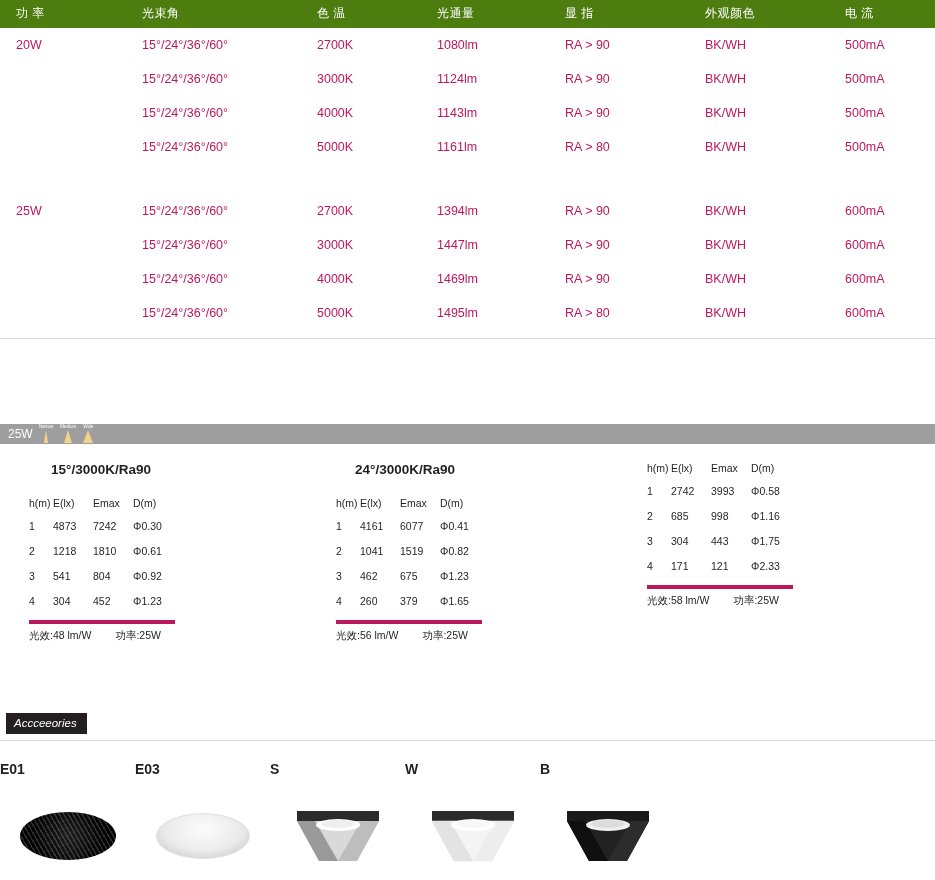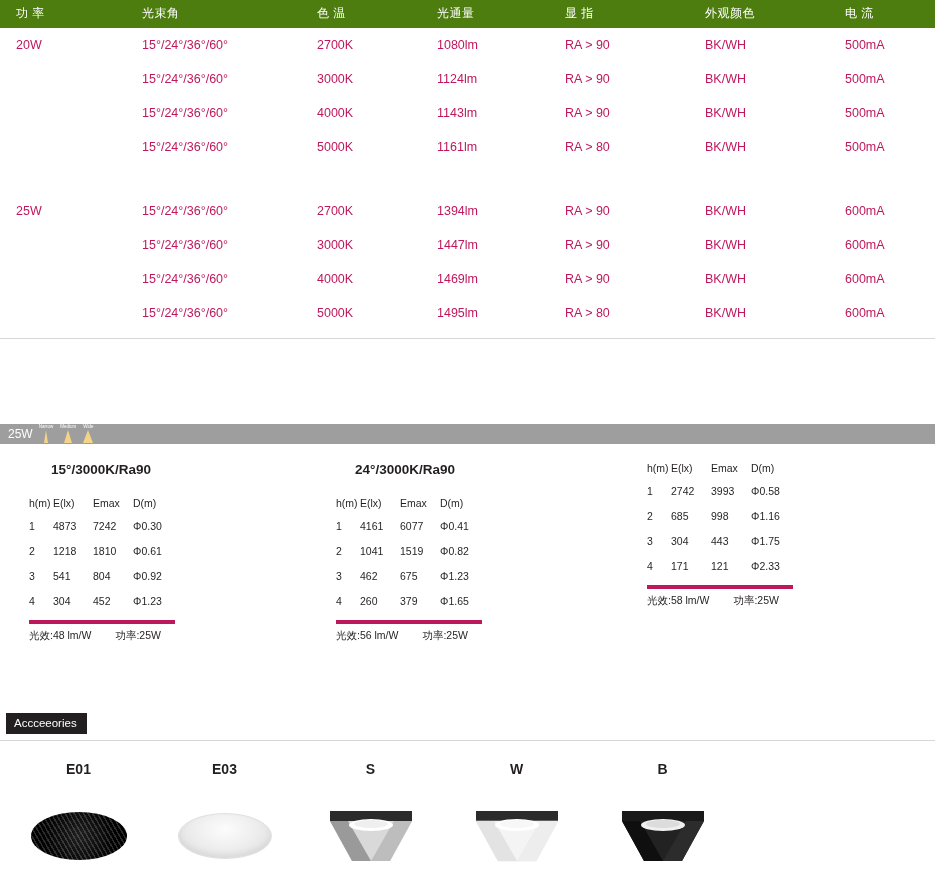--- a/index.html
+++ b/index.html
@@ -168,34 +168,35 @@
     top: 713px;
     width: 935px;
   }
   .acc-title {
     display: inline-block;
     background: #231f20;
     color: #ffffff;
     font-size: 11.5px;
     padding: 4px 10px 5px 8px;
     margin-left: 6px;
+    font-style: italic;
   }
   .acc-rule {
     border: none;
     border-top: 1px solid #d7d7d7;
     margin: 6px 0 0 0;
   }
   .acc-grid {
     display: flex;
     margin-top: 20px;
   }
   .acc-item {
     width: 135px;
-    margin-left: 11px;
-    text-align: center;
+    margin-left: 0;
+    text-align: left;
     position: relative;
   }
   .acc-item .acc-code {
     font-size: 14px;
     font-weight: bold;
     margin-bottom: 26px;
   }
   .acc-art {
     height: 66px;
     display: flex;

